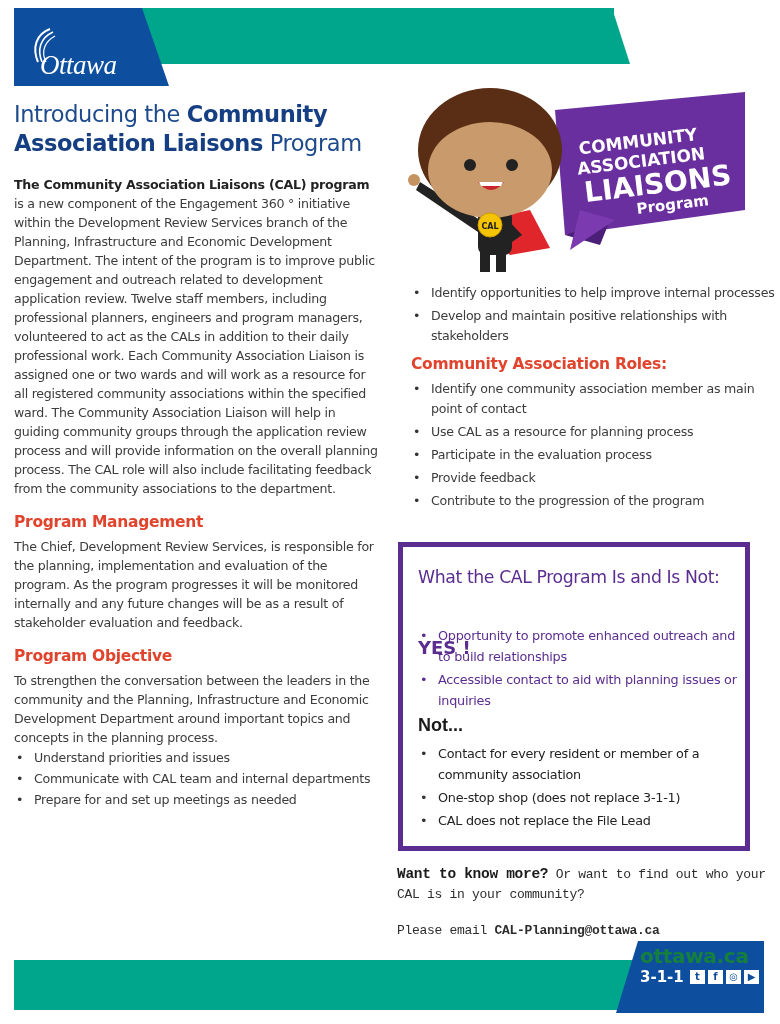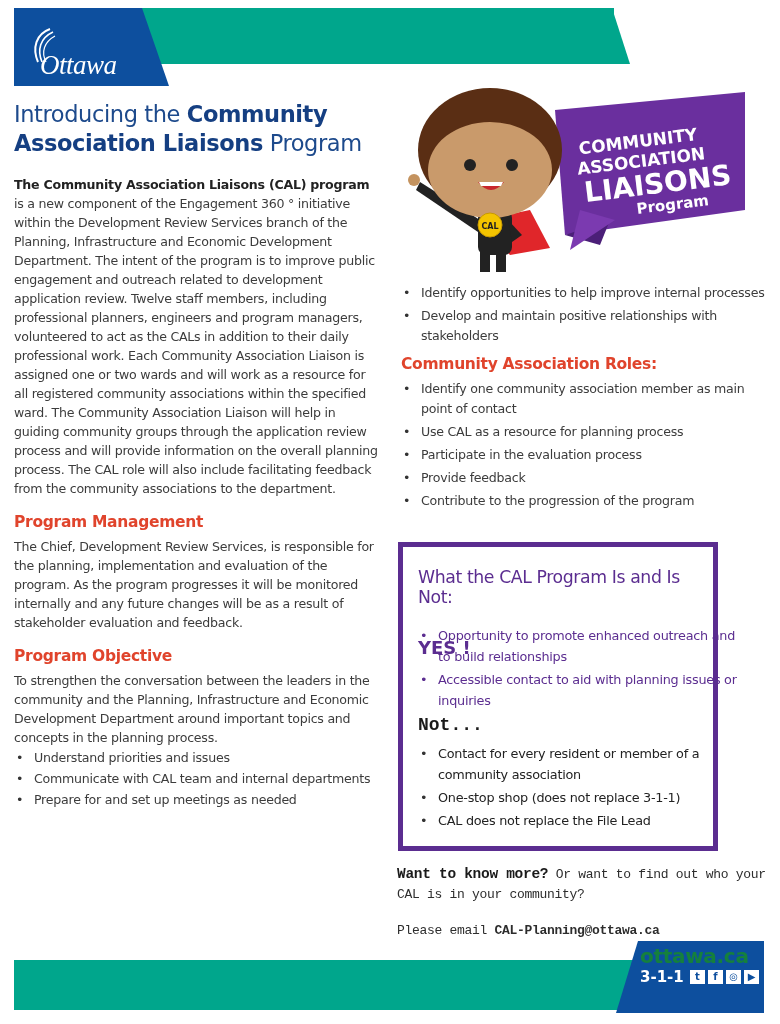--- a/index.html
+++ b/index.html
@@ -18,31 +18,31 @@
   .title b { font-weight: bold; color: #153f82; }
 
   .col-left { position: absolute; left: 14px; top: 175px; width: 368px; font-family: "DejaVu Sans", sans-serif; font-size: 12.6px; line-height: 19px; color: #3c3c3c; letter-spacing: -0.25px; }
   .col-left p { margin: 0; }
   .intro-lead { font-weight: bold; color: #222; }
   .sec-h { color: #e0442c; font-weight: bold; font-size: 15.5px; line-height: 20px; letter-spacing: -0.3px; margin-top: 10px; margin-bottom: 5px; }
   ul.bul { list-style: none; }
   ul.bul li { position: relative; padding-left: 20px; line-height: 21px; }
   ul.bul li::before { content: "•"; position: absolute; left: 2px; top: 0; color: #333; }
 
-  .col-right { position: absolute; left: 401px; top: 283px; width: 368px; font-family: "DejaVu Sans", sans-serif; font-size: 12.6px; line-height: 19px; color: #3c3c3c; letter-spacing: -0.25px; }
+  .col-right { position: absolute; left: 411px; top: 283px; width: 368px; font-family: "DejaVu Sans", sans-serif; font-size: 12.6px; line-height: 19px; color: #3c3c3c; letter-spacing: -0.25px; }
   .col-right ul.bul li { margin-bottom: 3px; line-height: 20px; }
 
   
-  .box { position: absolute; left: 398px; top: 542px; width: 320px; height: 309px; border: 5px solid #5b2d90; background: #fff; }
+  .box { position: absolute; left: 398px; top: 542px; width: 352px; height: 309px; border: 5px solid #5b2d90; background: #fff; }
   .box-title { position: absolute; left: 15px; top: 20px; color: #5b2d90; font-family: "DejaVu Sans", sans-serif; font-size: 17.3px; letter-spacing: -0.4px; }
   .yes { position: absolute; left: 15px; top: 50px; color: #5b2d90; font-family: "DejaVu Sans", sans-serif; font-weight: bold; font-size: 18px; margin-top: 40px; }
   .yes-list { position: absolute; left: 15px; top: 78px; width: 330px; font-family: "DejaVu Sans", sans-serif; font-size: 12.8px; color: #5b2d90; letter-spacing: -0.25px; }
   .yes-list li { line-height: 19.5px; margin-bottom: 2px; }
   .yes-list li::before { color: #5b2d90 !important; }
-  .not { position: absolute; left: 15px; top: 168px; color: #1a1a1a; font-family: Liberation Mono, monospace; font-weight: bold; font-size: 18px; }
+  .not { position: absolute; left: 15px; top: 168px; color: #1a1a1a; font-family: Liberation Sans, sans-serif; font-weight: bold; font-size: 18px; }
   .not-list { position: absolute; left: 15px; top: 196px; width: 330px; font-family: "DejaVu Sans", sans-serif; font-size: 12.8px; color: #222; letter-spacing: -0.25px; }
   .not-list li { line-height: 19.5px; margin-bottom: 2px; }
 
   .contact { position: absolute; left: 397px; top: 864px; width: 370px; font-family: Liberation Mono, monospace; font-size: 13px; line-height: 20px; color: #2d2d2d; letter-spacing: -0.3px; }
   .contact b.big { font-size: 14.5px; color: #1a1a1a; }
   .contact .line2 { margin-top: 16px; }
 
   
   .ftr-teal { position: absolute; left: 14px; top: 960px; width: 620px; height: 50px; background: #00a68c; }
   .ftr-blue { position: absolute; left: 616px; top: 941px; width: 148px; height: 72px; background: #0d4f9e;

